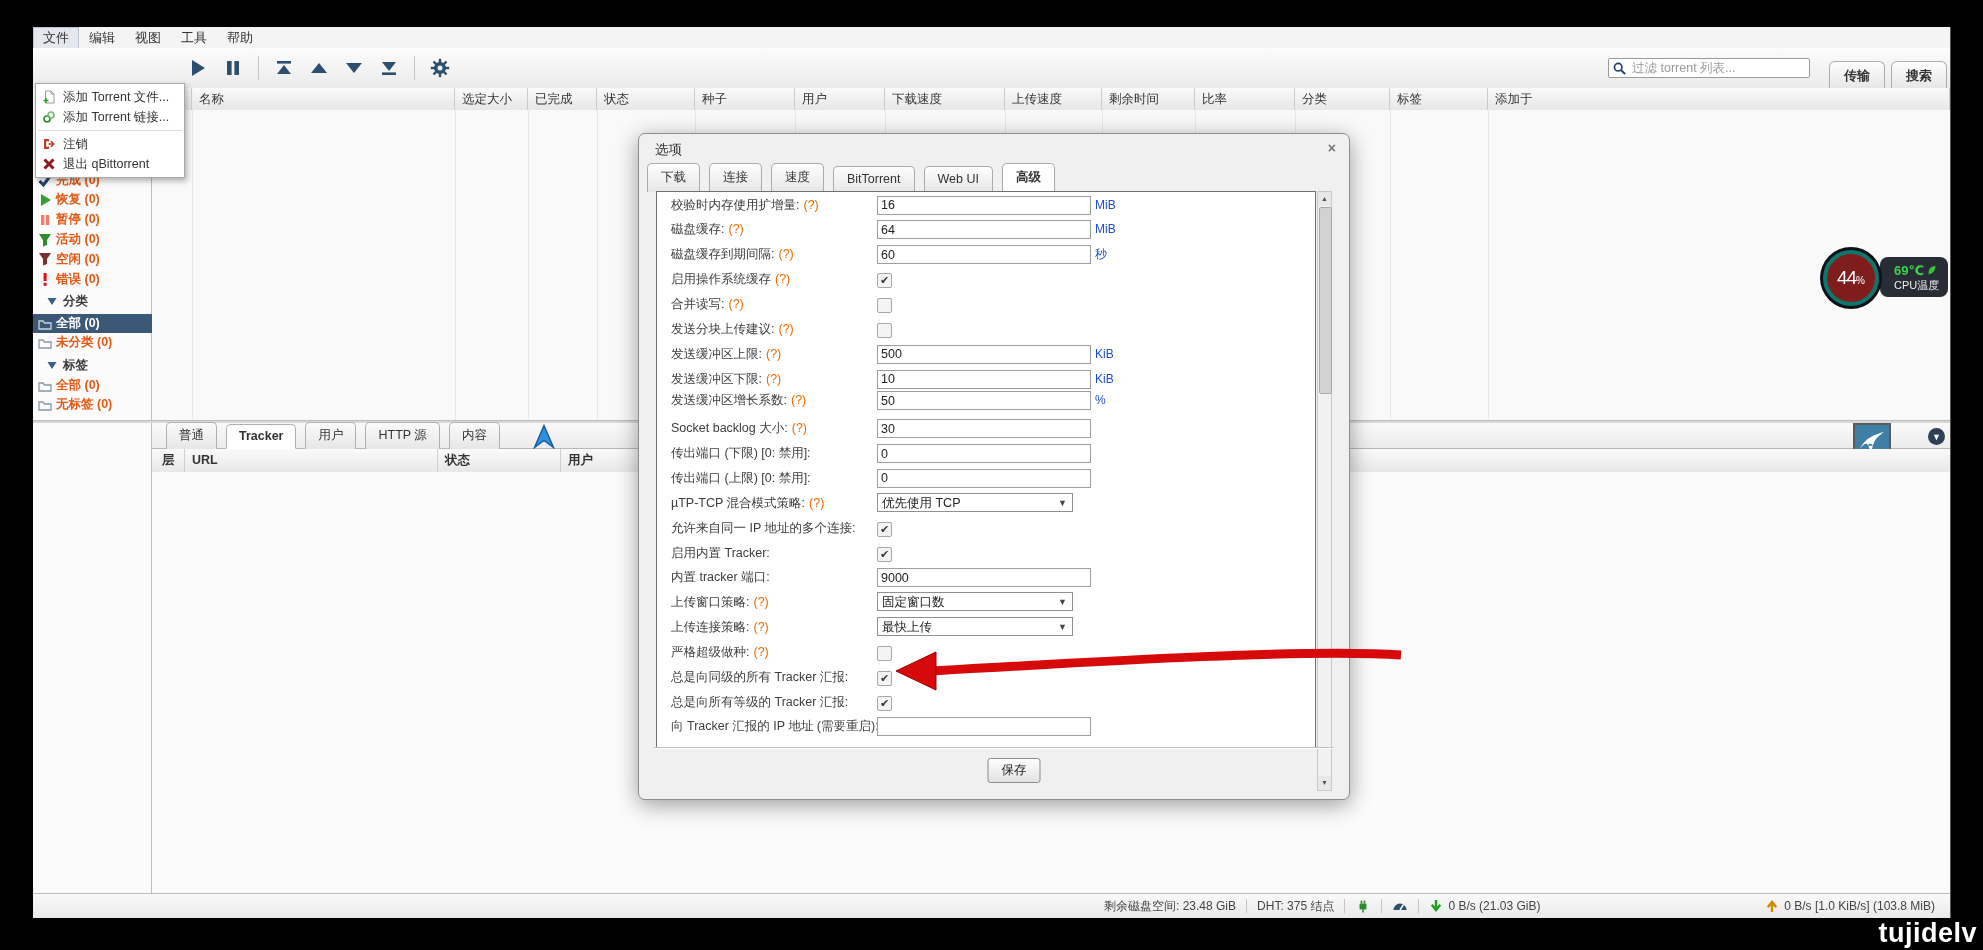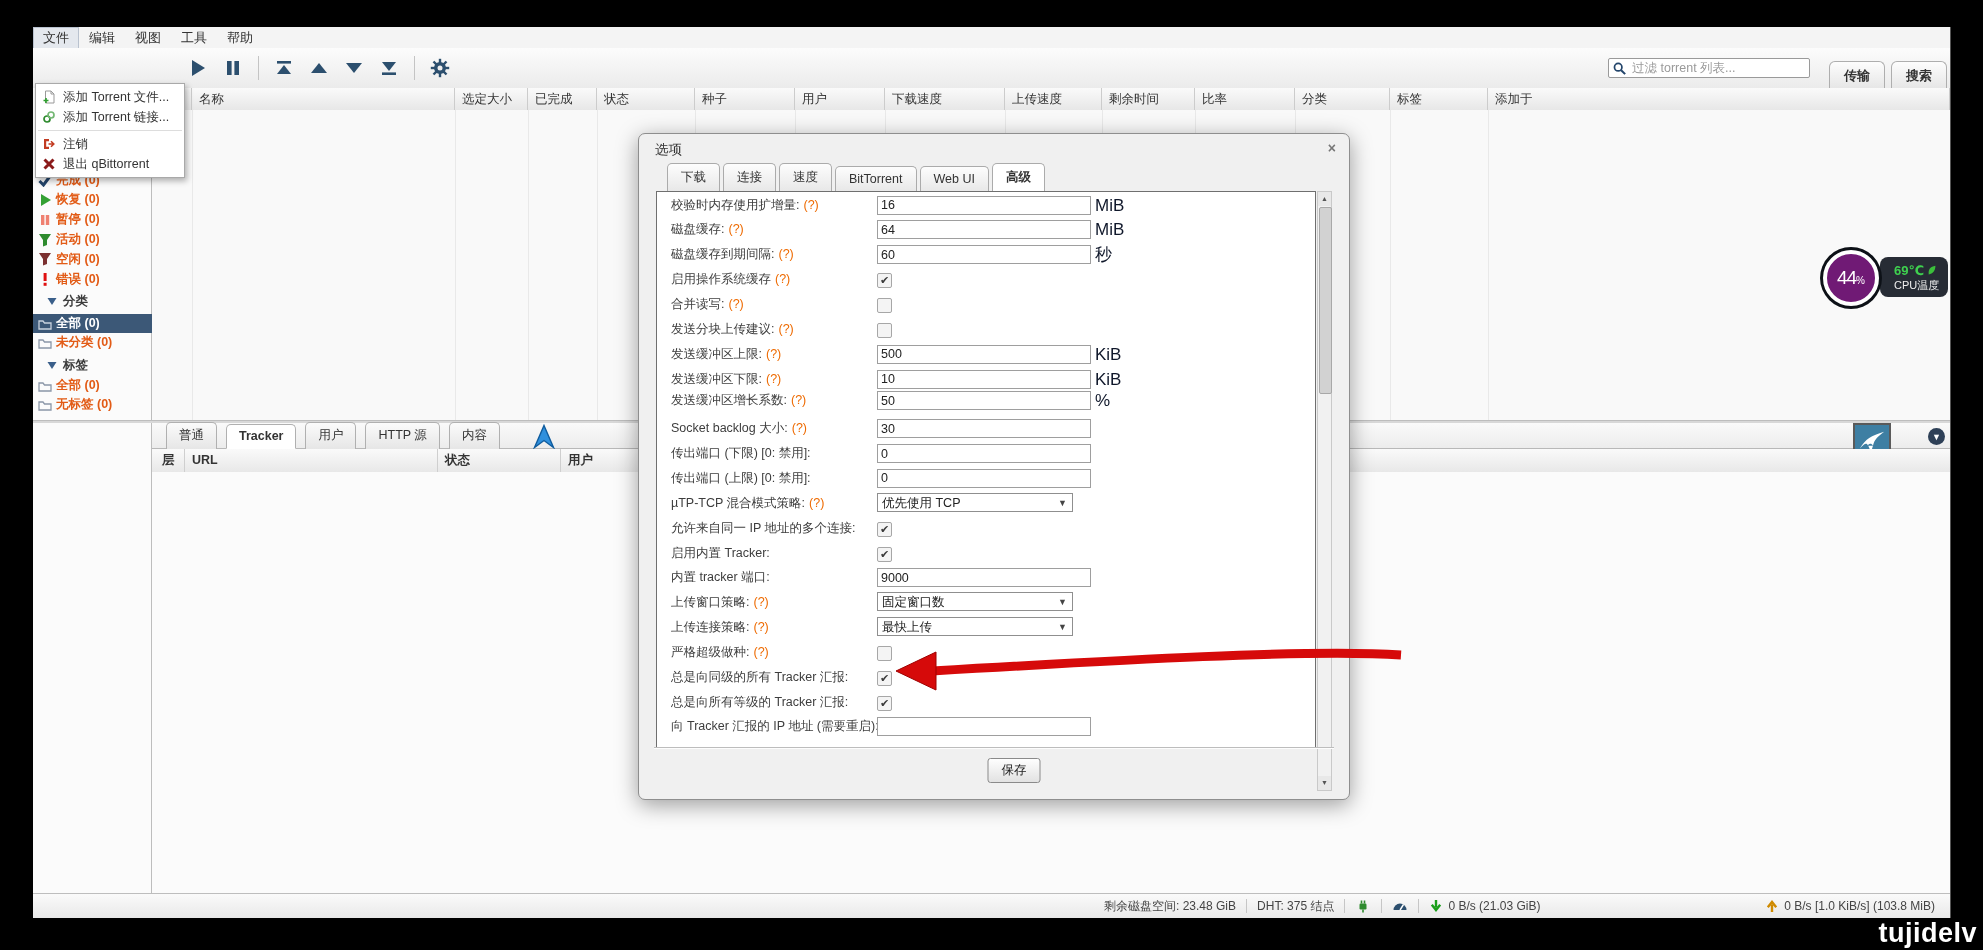--- a/index.html
+++ b/index.html
@@ -53,44 +53,44 @@
   .sgroup .arr{margin-right:5px;width:14px;height:14px;display:inline-flex;}
   
   .popup{position:absolute;left:2px;top:21px;width:148px;background:#fff;border:1px solid #a9a9a9;box-shadow:2px 3px 6px rgba(0,0,0,.3);z-index:40;padding:3px 0;margin-top:35px;}
   .pitem{height:20px;display:flex;align-items:center;font-size:12.5px;color:#333;padding:0 6px;white-space:nowrap;}
   .pitem .ic{width:14px;height:14px;margin-right:7px;display:inline-flex;flex:none;}
   .psep{height:1px;background:#ddd;margin:3px 2px;}
   
   .dialog{position:absolute;left:605px;top:106px;width:712px;height:667px;background:#f0f0f0;border:1px solid #8e8e8e;border-radius:7px;box-shadow:0 5px 22px rgba(0,0,0,.38);z-index:50;box-sizing:border-box;}
   .dlg-title{position:absolute;left:16px;top:7px;font-size:13.5px;color:#333;}
   .dlg-close{position:absolute;right:13px;top:6px;font-size:14px;color:#777;font-weight:bold;}
-  .dlg-tabs{position:absolute;left:8px;top:30px;right:8px;height:27px;display:flex;align-items:flex-end;gap:3px;margin-left:20px;}
+  .dlg-tabs{position:absolute;left:8px;top:30px;right:8px;height:27px;display:flex;align-items:flex-end;gap:9px;}
   .dtab{border:1px solid #ababab;border-bottom:none;border-radius:5px 5px 0 0;background:linear-gradient(#fdfdfd,#e7e7e7);padding:5px 13px 6px;font-size:12.5px;color:#333;margin-bottom:-1px;}
   .dtab.act{background:#fff;font-weight:bold;}
   .dlg-content{position:absolute;left:17px;top:57px;width:660px;height:558px;background:#fff;border:1px solid #6f6f6f;box-sizing:border-box;overflow:hidden;}
   .frow{position:absolute;left:0;width:100%;height:25px;}
   .frow .lbl{position:absolute;left:14px;top:0;height:25px;line-height:25px;font-size:12.5px;color:#3d3d3d;white-space:nowrap;}
   .frow .lbl .help{color:#ee6a00;margin-left:4px;}
   .frow input.val{position:absolute;left:220px;top:3px;width:206px;height:17px;border:1px solid #9e9e9e;font-size:12.5px;color:#222;padding:0 3px;font-family:inherit;background:#fff;}
-  .frow .unit{position:absolute;left:438px;top:0;height:25px;line-height:25px;font-size:17px;color:#0f172a;}
+  .frow .unit{position:absolute;left:438px;top:0;height:25px;line-height:25px;font-size:12px;color:#1d4ed8;}
   .frow .cb{position:absolute;left:220px;top:6px;width:13px;height:13px;border:1px solid #a7a7a7;background:#f4f4f4;border-radius:2px;font-size:11px;line-height:12px;text-align:center;color:#3a3a3a;}
   .frow .cb.on::after{content:"✔";}
   .frow .selbox{position:absolute;left:220px;top:2px;width:196px;height:19px;border:1px solid #8f8f8f;background:#fff;font-size:12.5px;color:#222;line-height:19px;padding:0 4px;box-sizing:border-box;}
   .frow .selbox::after{content:"▼";position:absolute;right:5px;top:0;font-size:9px;color:#444;line-height:19px;}
   .dlg-scroll{position:absolute;left:678px;top:57px;width:15px;height:600px;background:#f1f1f1;border:1px solid #c9c9c9;box-sizing:border-box;}
   .dlg-scroll .sarr{position:absolute;left:0;width:100%;height:14px;font-size:7px;color:#555;text-align:center;line-height:14px;background:#e8e8e8;}
   .dlg-scroll .thumb{position:absolute;left:1px;top:15px;width:11px;height:185px;background:#d2d2d2;border:1px solid #a8a8a8;border-radius:2px;}
   .dlg-sep{position:absolute;left:15px;right:15px;top:613px;border-top:1px solid #bdbdbd;border-bottom:1px solid #fdfdfd;}
   .savebtn{position:absolute;left:50%;transform:translateX(-50%);top:624px;padding:3px 13px;font-size:12.5px;color:#222;background:linear-gradient(#fefefe,#e2e2e2);border:1px solid #8a8a8a;border-radius:3px;margin-left:20px;}
   
   .cpubox{position:absolute;left:1880px;top:257px;width:68px;height:40px;background:#272c35;border-radius:8px;z-index:20;display:flex;flex-direction:column;justify-content:center;padding-left:14px;box-sizing:border-box;}
   .cpubox .temp{color:#3fd14f;font-size:13px;font-weight:bold;display:flex;align-items:center;gap:2px;line-height:15px;}
   .cpubox .cap{color:#eee;font-size:11px;line-height:14px;white-space:nowrap;}
   .cpucirc{position:absolute;left:1820px;top:247px;width:62px;height:62px;border-radius:50%;background:#0d1117;z-index:21;display:flex;align-items:center;justify-content:center;}
-  .cpucirc .ring{width:48px;height:48px;border-radius:50%;border:4px solid #ffffff;background:#701a75;display:flex;align-items:center;justify-content:center;color:#fff;}
+  .cpucirc .ring{width:48px;height:48px;border-radius:50%;border:4px solid #0f766e;background:#7f1d1d;display:flex;align-items:center;justify-content:center;color:#fff;}
   .cpucirc .pct{font-size:19px;letter-spacing:-1px;}
   .cpucirc .pcu{font-size:10px;margin-top:5px;}
   
   .arrowsvg{position:absolute;left:0;top:0;width:1983px;height:950px;z-index:60;pointer-events:none;}
   .watermark{position:absolute;right:6px;bottom:1px;color:#fff;font-size:27px;font-weight:bold;letter-spacing:.5px;z-index:5;}
   .ic svg{width:100%;height:100%;display:block;}
 </style>
 </head>
 <body>
 

